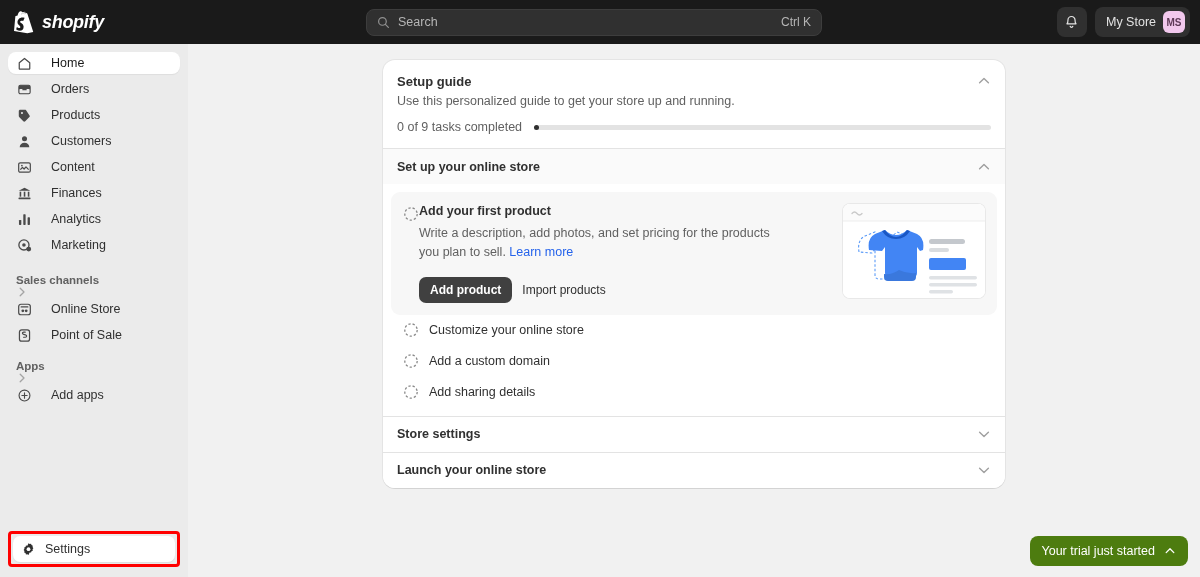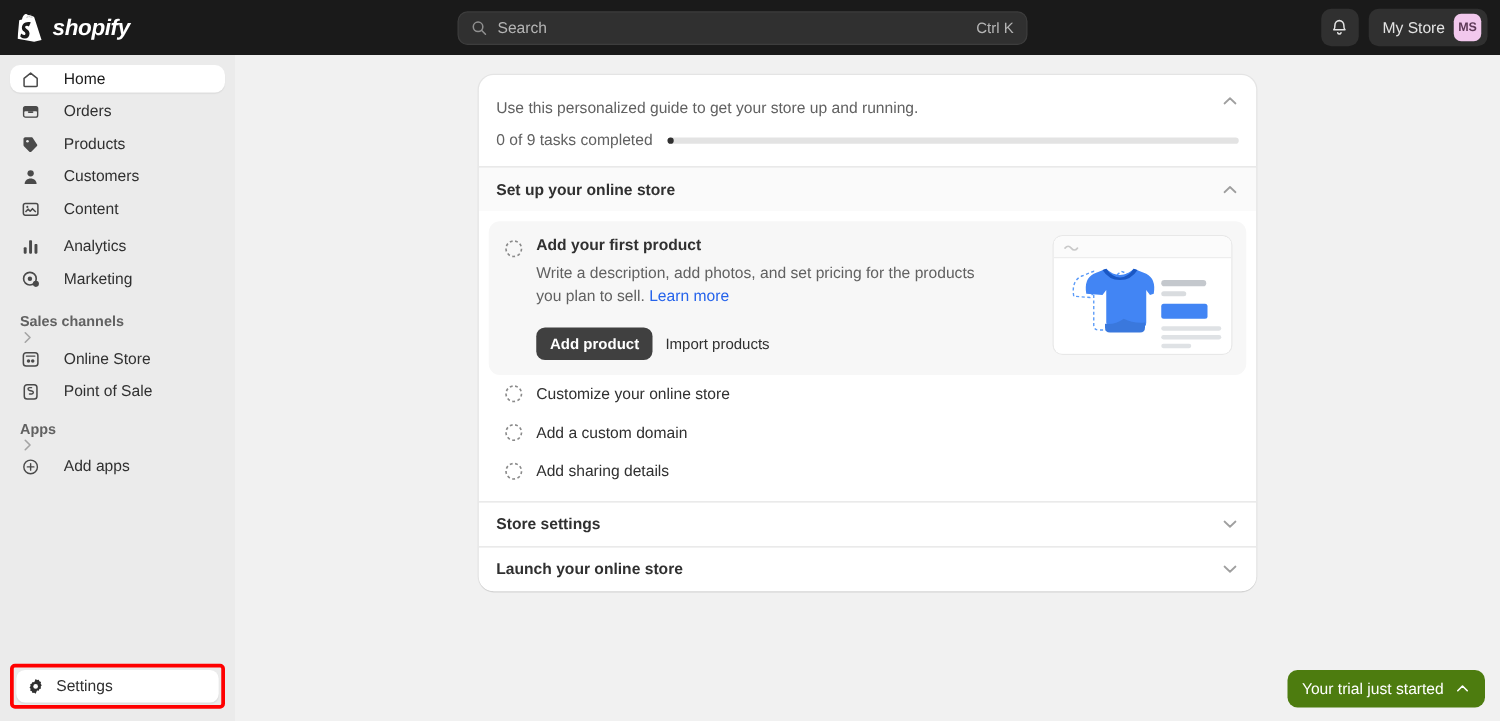--- a/index.html
+++ b/index.html
@@ -100,21 +100,21 @@
   .sec-row {
     height: 36px; display: flex; align-items: center; justify-content: space-between;
     padding: 0 14px; border-top: 1px solid #e3e3e3; background: #fafafa;
   }
   .sec-row.plain { background: #fff; }
   .sec-row-title { font-size: 12.5px; font-weight: bold; color: #303030; }
   .sec-row svg { width: 14px; height: 14px; opacity: .6; }
 
   .tasks { padding: 8px; background: #fff; }
   .task-active {
-    background: #f7f7f7; border-radius: 9px; padding: 12px; display: flex; gap: 10px;
+    background: #f7f7f7; border-radius: 9px; padding: 12px; display: flex; 
     position: relative; min-height: 118px;
   }
   .task-circle { width: 16px; height: 16px; flex: 0 0 16px; margin-top: 2px; }
   .task-body { flex: 1; padding-right: 150px; }
   .task-title { font-size: 12.5px; font-weight: bold; color: #303030; }
   .task-desc { font-size: 12.5px; color: #616161; line-height: 1.55; margin-top: 6px; max-width: 372px; }
   .task-link { color: #2563eb; }
   .task-actions { display: flex; align-items: center; gap: 10px; margin-top: 14px; }
   .btn-primary {
     background: #404040; color: #fff; font-size: 12px; font-weight: bold;
@@ -241,20 +241,32 @@
           <svg viewBox="0 0 16 16">
               <rect x="1.8" y="3" width="12.4" height="10" rx="1.6" fill="none" stroke="#4a4a4a" stroke-width="1.3"></rect>
               <path d="M3.6 10.2l2.2-2.4 1.8 1.8 2-2.2 2.8 2.8" fill="none" stroke="#4a4a4a" stroke-width="1.3" stroke-linejoin="round"></path>
               <circle cx="5.2" cy="5.9" r=".9" fill="#4a4a4a"></circle>
             </svg>
         </span>
         <span class="nav-label">Content</span>
       </div>
       <div class="nav-gap"></div>
 
+      <div class="nav-item">
+        <span class="nic">
+          <svg viewBox="0 0 16 16">
+              <path d="M8 1.8L14.2 5H1.8z" fill="#4a4a4a"></path>
+              <rect x="2.8" y="6.1" width="1.7" height="5.3" fill="#4a4a4a"></rect>
+              <rect x="7.2" y="6.1" width="1.7" height="5.3" fill="#4a4a4a"></rect>
+              <rect x="11.5" y="6.1" width="1.7" height="5.3" fill="#4a4a4a"></rect>
+              <rect x="1.6" y="12.3" width="12.8" height="1.9" rx=".5" fill="#4a4a4a"></rect>
+            </svg>
+        </span>
+        <span class="nav-label">Finances</span>
+      </div>
       <div class="nav-gap"></div>
 
       <div class="nav-item">
         <span class="nic">
           <svg viewBox="0 0 16 16">
               <rect x="2.1" y="8.4" width="2.5" height="5.4" rx=".7" fill="#4a4a4a"></rect>
               <rect x="6.7" y="2.3" width="2.5" height="11.5" rx=".7" fill="#4a4a4a"></rect>
               <rect x="11.3" y="5.6" width="2.5" height="8.2" rx=".7" fill="#4a4a4a"></rect>
             </svg>
         </span>
@@ -333,20 +345,21 @@
           </div>
         </div>
       </div>
     </div>
 
     <div class="main">
 
       <div class="card">
 
         <div class="card-head">
+          <div class="card-title">Setup guide</div>
           <div class="card-sub">Use this personalized guide to get your store up and running.</div>
           <svg class="card-collapse" viewBox="0 0 14 14">
               <path d="M2.6 8.8L7 4.6l4.4 4.2" fill="none" stroke="#616161" stroke-width="1.4" stroke-linecap="round" stroke-linejoin="round"></path>
             </svg>
 
           <div class="progress-row">
             <span class="progress-label">0 of 9 tasks completed</span>
             <div class="progress-track">
               <div class="progress-fill" id="progress-fill" style="width: 1%;"></div>
             </div>

